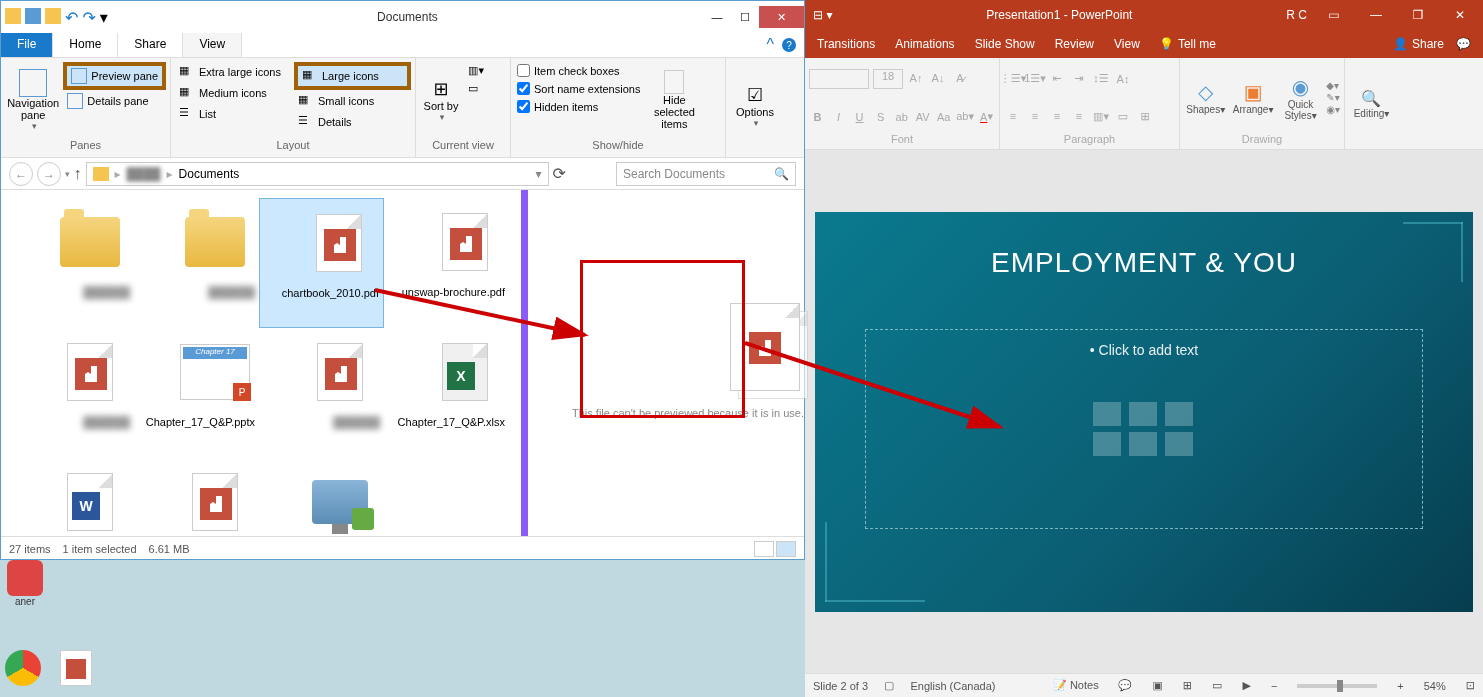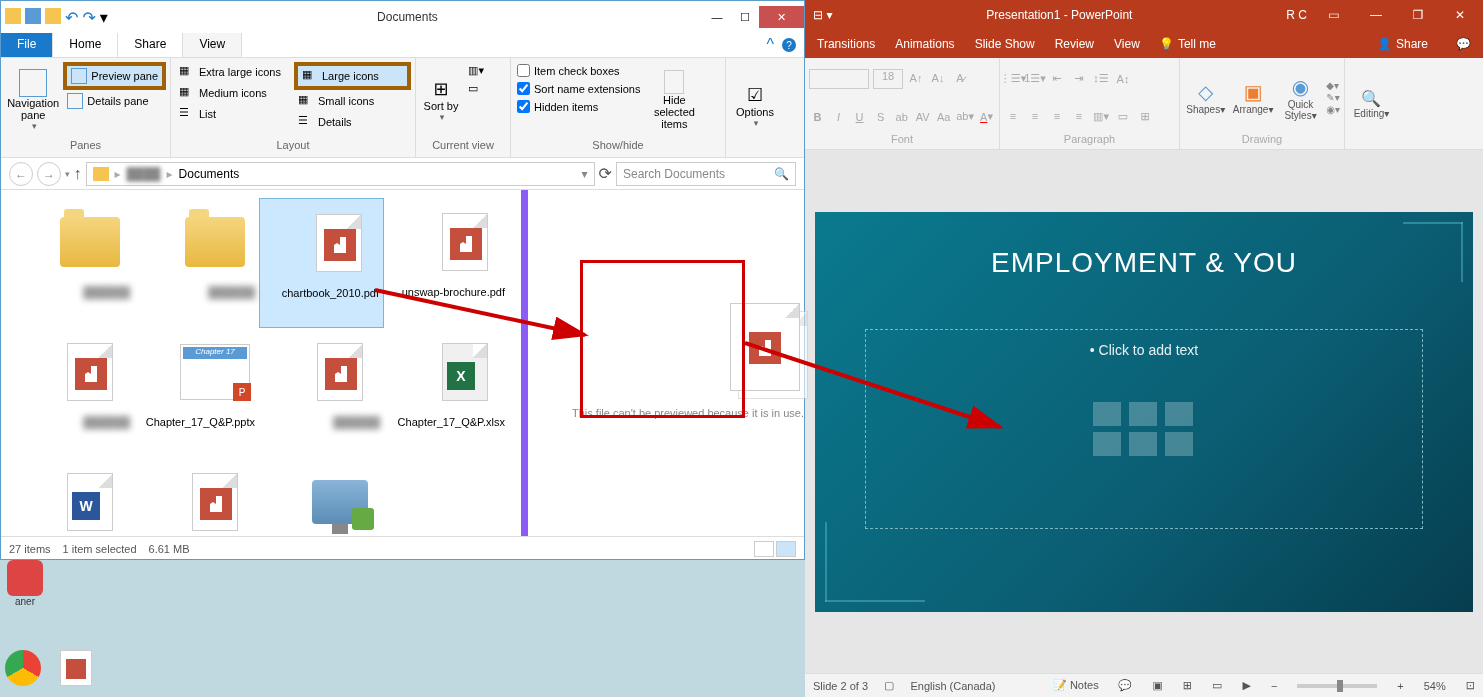--- a/index.html
+++ b/index.html
@@ -25,21 +25,21 @@
 .ribbon-label { text-align: center; font-size: 11px; color: #666; padding: 2px; }
 .ribbon-btn-lg { width: 60px; display: flex; flex-direction: column; align-items: center; justify-content: center; font-size: 11px; text-align: center; padding: 4px 2px; }
 .ribbon-btn-sm { display: flex; align-items: center; gap: 4px; font-size: 11px; padding: 2px 4px; white-space: nowrap; }
 .ribbon-btn-sm.sel { background: #cce4f7; border: 4px solid #a16207; }
 .ribbon-col { display: flex; flex-direction: column; gap: 1px; }
 .cb-row { display: flex; align-items: center; gap: 4px; font-size: 11px; padding: 2px; }
 
 .addr-bar { height: 32px; display: flex; align-items: center; gap: 4px; padding: 0 8px; border-bottom: 1px solid #ddd; }
 .nav-btn { width: 24px; height: 24px; border: 1px solid #ccc; border-radius: 50%; display: flex; align-items: center; justify-content: center; font-size: 12px; color: #888; }
 .addr-input { flex: 1; height: 24px; border: 1px solid #ccc; display: flex; align-items: center; padding: 0 6px; font-size: 12px; gap: 6px; }
-.search-box { width: 180px; height: 24px; border: 1px solid #ccc; display: flex; align-items: center; padding: 0 6px; font-size: 12px; color: #888; }
+.search-box { width: 180px; height: 24px; border: 1px solid #ccc; display: flex; align-items: center; padding: 0 6px; font-size: 12px; color: #888; margin-left: 46px; }
 
 .content-area { display: flex; height: 346px; }
 .file-grid { width: 520px; display: flex; flex-wrap: wrap; align-content: flex-start; padding: 8px; gap: 0px; overflow: hidden; }
 .file-item { width: 125px; height: 130px; display: flex; flex-direction: column; align-items: flex-end; padding: 4px; text-align: center; font-size: 11px; }
 .file-item.sel { background: #cce8ff; border: 1px solid #7ab5e0; }
 .file-icon { width: 80px; height: 80px; display: flex; align-items: center; justify-content: center; position: relative; margin-bottom: 4px; }
 .file-label { line-height: 1.2; }
 .folder-shape { width: 60px; height: 50px; background: linear-gradient(#f5d57e, #e8b840); border-radius: 4px; position: relative; }
 .folder-shape::before { content: ''; position: absolute; top: -8px; left: 4px; width: 20px; height: 10px; background: #f5d57e; border-radius: 3px 3px 0 0; }
 .doc-shape { width: 46px; height: 58px; background: #fff; border: 1px solid #ccc; position: relative; }
@@ -56,21 +56,21 @@
 .status-view-btn.active { background: #cce4f7; }
 
 
 .ppt { position: absolute; top: 0; left: 805px; right: 0; width: 678px; height: 697px; background: #fff; display: flex; flex-direction: column; }
 .ppt-title { height: 30px; background: #b83b1d; color: #fff; display: flex; align-items: center; font-size: 12px; }
 .ppt-title-left { padding: 0 8px; }
 .ppt-title-center { flex: 1; text-align: center; }
 .ppt-title-right { display: flex; align-items: center; gap: 12px; padding: 0 8px; }
 .ppt-title-btn { width: 30px; text-align: center; }
 .ppt-tabs { height: 28px; background: #b83b1d; display: flex; align-items: center; padding: 0 12px; gap: 20px; color: #fff; font-size: 12px; }
-.ppt-tab-right { margin-left: auto; display: flex; gap: 28px; align-items: center; }
+.ppt-tab-right { margin-left: auto; display: flex; gap: 12px; align-items: center; }
 .ppt-ribbon { height: 92px; background: #f3f3f3; border-bottom: 1px solid #ddd; display: flex; }
 .ppt-group { border-right: 1px solid #ddd; padding: 4px; display: flex; flex-direction: column; font-size: 11px; color: #aaa; }
 .ppt-group-body { flex: 1; display: flex; gap: 4px; align-items: center; }
 .ppt-group-label { text-align: center; font-size: 11px; }
 .ppt-btn-lg { width: 45px; text-align: center; font-size: 10px; color: #555; }
 .ppt-btn-sm { width: 18px; height: 18px; display: flex; align-items: center; justify-content: center; font-size: 11px; }
 
 .ppt-workspace { flex: 1; background: #e6e6e6; display: flex; }
 .ppt-slide-area { flex: 1; display: flex; align-items: center; justify-content: center; padding: 20px 10px; }
 .ppt-slide { width: 100%; height: 400px; background: linear-gradient(135deg, #0a7a8f 0%, #0b5d72 60%, #063d4f 100%); position: relative; padding: 35px 50px; color: #fff; text-align: center; }

